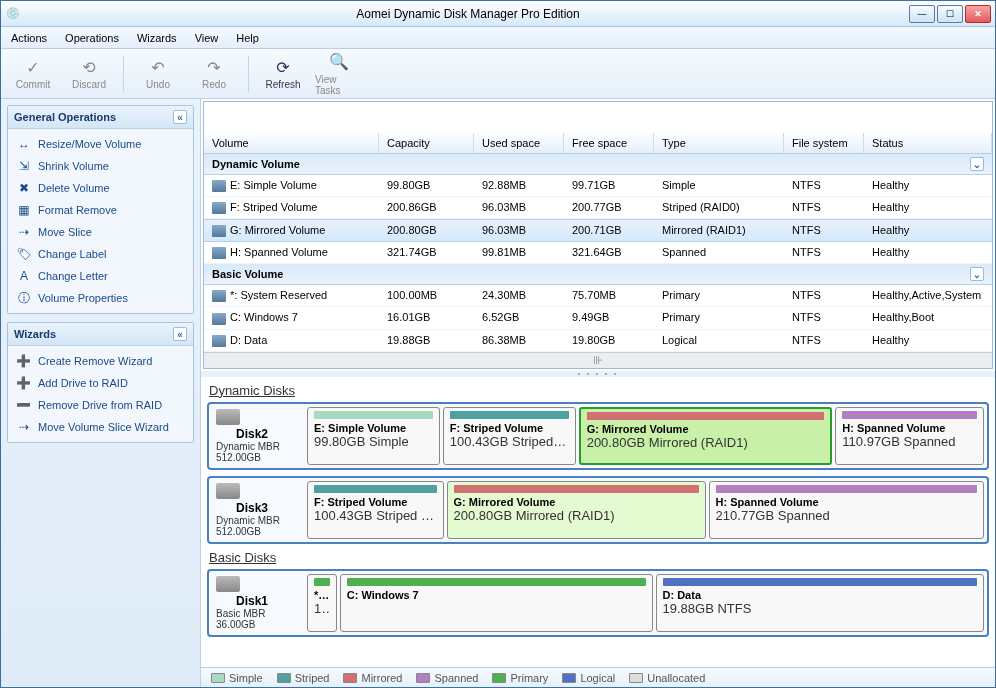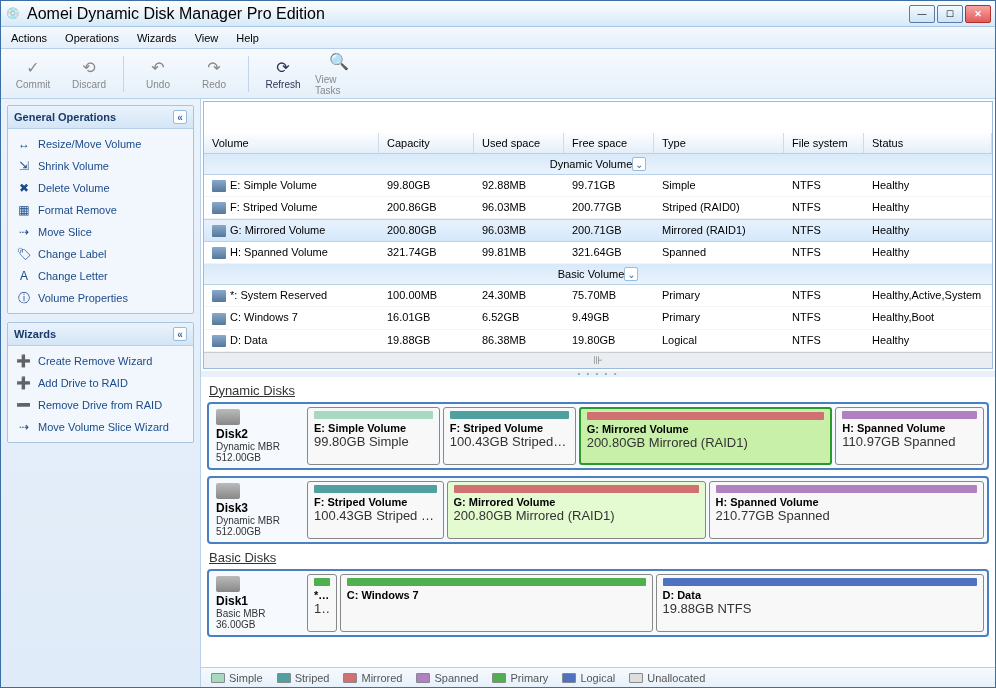--- a/index.html
+++ b/index.html
@@ -1,20 +1,20 @@
 <!DOCTYPE html>
 <html><head>
 <meta charset="utf-8">
 <style>
 * { box-sizing: border-box; margin: 0; padding: 0; font-family: Tahoma, "Segoe UI", sans-serif; font-size: 11px; }
 body { width: 996px; height: 688px; overflow: hidden; background: #fff; }
 .window { width: 996px; height: 688px; border: 1px solid #3a6ea5; background: linear-gradient(#eef5fb,#dbeaf9); display: flex; flex-direction: column; }
 .titlebar { height: 26px; background: linear-gradient(#fdfeff,#d6e9f8); display: flex; align-items: center; padding: 0 4px; border-bottom:1px solid #a8c4e0; }
 .titlebar .icon { width:16px; height:16px; margin-right:6px; display:flex;align-items:center;justify-content:center; }
-.titlebar .title { flex:1; font-size:16px; color:#000; }
+.titlebar .title { flex:1; font-size:12px; color:#000;text-align:center; }
 .winbtns { display:flex; gap:2px; }
 .winbtn { width:26px; height:18px; border:1px solid #5a7ba8; background:linear-gradient(#f5fbff,#cde4f5); border-radius:2px; display:flex; align-items:center; justify-content:center; font-size:9px; cursor:pointer; }
 .winbtn.close { background:linear-gradient(#f5a5a5,#e55a5a); border-color:#b03030; color:#fff; font-weight:bold; }
 .menubar { height:22px; background:linear-gradient(#f4f9fe,#e3effa); display:flex; align-items:center; padding:0 10px; gap:18px; border-bottom:1px solid #b8d0e8; }
 .menubar span { cursor:pointer; }
 .toolbar { height:50px; background:linear-gradient(#f6fafe,#e6f0fa); display:flex; align-items:center; padding:0 8px; gap:8px; border-bottom:1px solid #b8d0e8; }
 .tbtn { display:flex; flex-direction:column; align-items:center; justify-content:center; width:48px; height:44px; border-radius:3px; cursor:pointer; color:#888; }
 .tbtn.enabled { color:#335; }
 .tbtn .ico { font-size:16px; height:20px; display:flex;align-items:center;justify-content:center; }
 .tbtn .lbl { font-size:10px; margin-top:2px; }
@@ -25,33 +25,33 @@
 .panel-hdr { background:linear-gradient(#eaf3fc,#d3e5f6); padding:4px 6px; font-weight:bold; font-size:12px; color:#1a3a6a; display:flex; justify-content:space-between; align-items:center; border-bottom:1px solid #b8d0e8;}
 .panel-hdr .chev { color:#3a6ea5; font-size:10px; cursor:pointer; border:1px solid #9bbbda; width:14px;height:14px;display:flex;align-items:center;justify-content:center;background:#fff;border-radius:2px;}
 .panel-body { padding:4px 2px; }
 .op-item { display:flex; align-items:center; gap:6px; padding:3px 6px; color:#1a4a8a; cursor:pointer; }
 .op-item .ico { width:16px; height:16px; display:flex;align-items:center;justify-content:center; font-size:12px; }
 .main { flex:1; display:flex; flex-direction:column; background:#fff; overflow:hidden; }
 .grid { border:1px solid #9bbbda; margin:2px; display:flex; flex-direction:column; }
 .grid-hdr { display:flex; background:linear-gradient(#fdfeff,#e4eef9); border-bottom:1px solid #b8d0e8;margin-top:31px; }
 .grid-hdr div { padding:4px 8px; border-right:1px solid #cddceb; }
 .col-v{width:175px}.col-c{width:95px}.col-u{width:90px}.col-f{width:90px}.col-t{width:130px}.col-fs{width:80px}.col-s{flex:1}
-.section-hdr { background:linear-gradient(#d8e9f9,#eaf3fc); padding:3px 8px; font-weight:normal; font-size:12px; border-bottom:1px solid #b8d0e8; display:flex; justify-content:center; align-items:center;}
+.section-hdr { background:linear-gradient(#d8e9f9,#eaf3fc); padding:3px 8px; font-weight:bold; font-size:12px; border-bottom:1px solid #b8d0e8; display:flex; justify-content:space-between; align-items:center;}
 .section-hdr .chev{color:#3a6ea5;font-size:10px;border:1px solid #9bbbda;width:14px;height:14px;display:flex;align-items:center;justify-content:center;background:#fff;border-radius:2px;cursor:pointer;}
 .row { display:flex; padding:2px 0; border-bottom:1px solid #f0f4f9; }
 .row.selected { background:linear-gradient(#e8f2fd,#d4e8fb); border-top:1px solid #b4d4f0; border-bottom:1px solid #b4d4f0;}
 .row div { padding:2px 8px; overflow:hidden; white-space:nowrap; }
 .vol-ico { display:inline-block; width:14px; height:12px; background:linear-gradient(#8ac,#579); margin-right:4px; vertical-align:middle; border-radius:1px;}
 .hscroll { height:16px; background:#eaeef3; border-top:1px solid #ccc; display:flex; align-items:center; justify-content:center; color:#888;}
 .splitter { height:6px; background:#e8f0f8; display:flex;align-items:center;justify-content:center;color:#8ab;font-size:8px;letter-spacing:2px;cursor:row-resize;}
 .disks-area { flex:1; padding:4px 6px; overflow:auto; }
 .disks-title { font-size:13px; color:#333; margin:2px 0 4px 2px;text-decoration:underline; }
 .disk-row { border:2px solid #4a80c0; border-radius:4px; padding:3px; display:flex; gap:3px; margin-bottom:6px; background:#f6faff;}
 .disk-info { width:92px; padding:2px 4px; }
-.disk-info .dn { font-weight:bold; font-size:12px; }
+.disk-info .dn { font-weight:bold; font-size:12px;margin-left:20px; }
 .disk-info .dico{width:24px;height:16px;background:linear-gradient(#bbb,#888);margin-bottom:2px;border-radius:2px;}
 .disk-info .dt,.disk-info .ds { font-size:10px; color:#333; }
 .part { border:1px solid #888; border-radius:3px; padding:3px 6px; background:#f8f8f8; display:flex;flex-direction:column;justify-content:flex-start;min-width:0;overflow:hidden;}
 .part .pbar { height:8px; margin-bottom:3px; border-radius:1px; }
 .part .pn { font-weight:bold; font-size:11px; white-space:nowrap;overflow:hidden;text-overflow:ellipsis;}
 .part .pd { font-size:13px; color:#333; white-space:nowrap;overflow:hidden;text-overflow:ellipsis;}
 .part.sel { background:#c8f0a8; border:2px solid #2a9a2a; }
 .part.sel2 { background:#e4fad0; }
 .c-simple{background:#a8d8c0}.c-striped{background:#50a0a0}.c-mirrored{background:#d07070}.c-spanned{background:#b080c0}.c-primary{background:#50b050}.c-logical{background:#5070c0}.c-unalloc{background:#ddd}
 .legend { height:20px; background:linear-gradient(#f6fafe,#e6f0fa); display:flex; align-items:center; gap:14px; padding:0 10px; border-top:1px solid #b8d0e8;}

